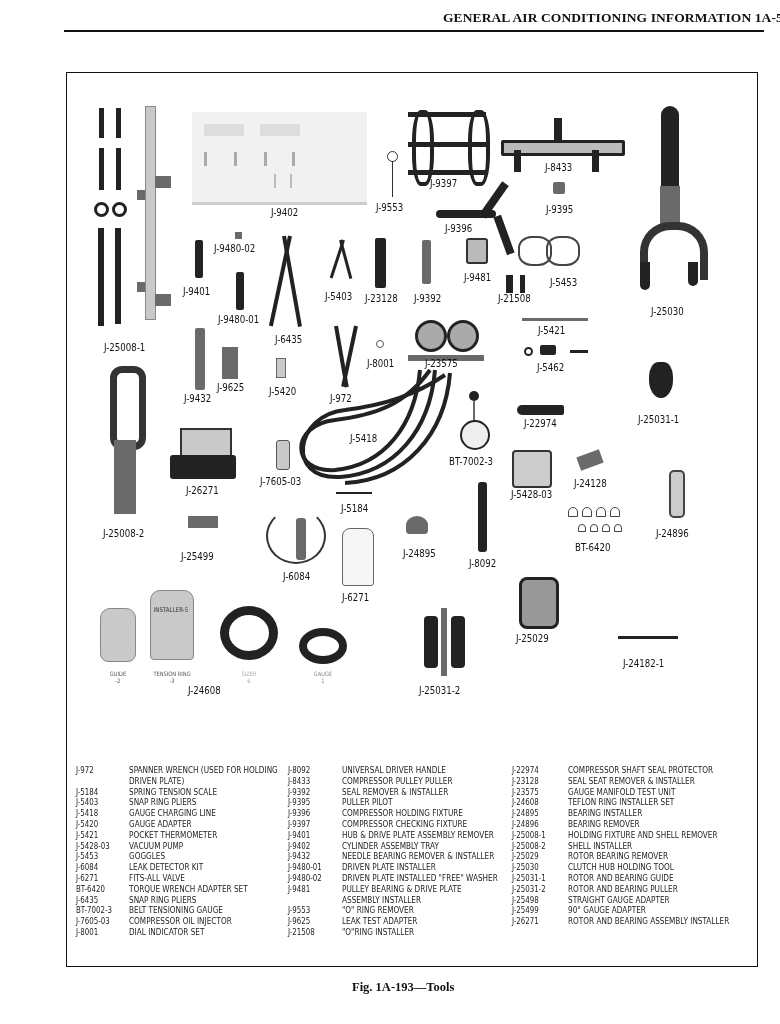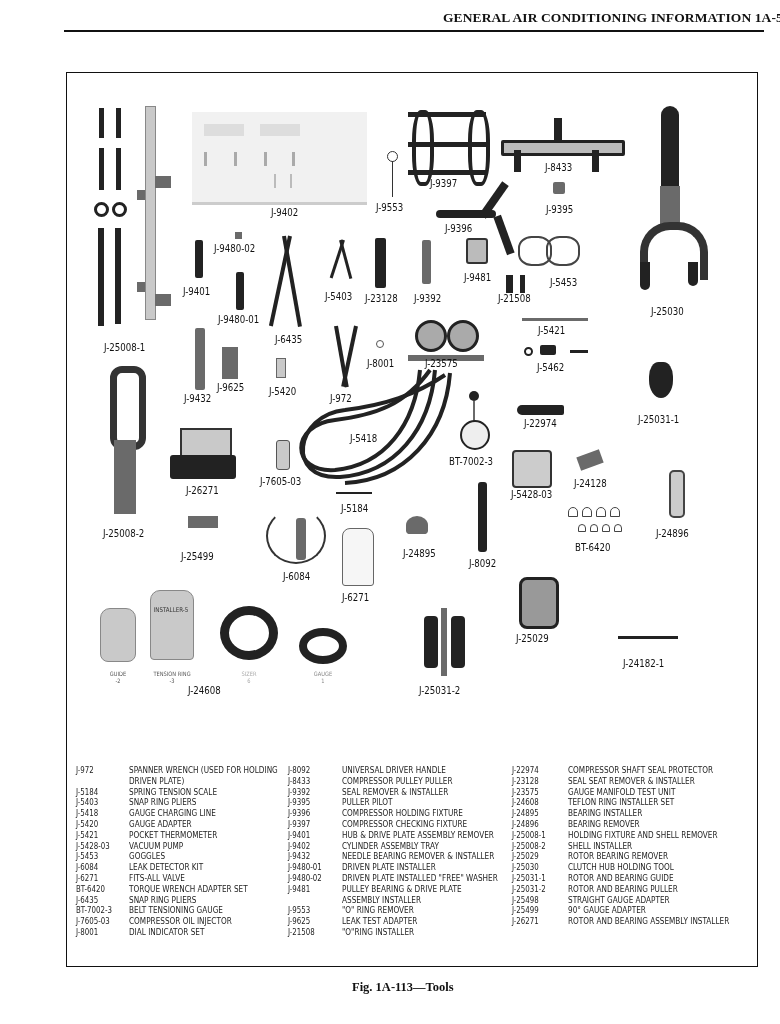--- a/index.html
+++ b/index.html
@@ -474,13 +474,13 @@
   <div class="row">
       <span class="code" style="width:56px">J-25499</span>
       <span class="desc">90° GAUGE ADAPTER</span>
     </div>
   <div class="row">
       <span class="code" style="width:56px">J-26271</span>
       <span class="desc">ROTOR AND BEARING ASSEMBLY INSTALLER</span>
     </div>
 </div>
 
-<div class="caption">Fig. 1A-113—Tools</div>
+<div class="caption">Fig. 1A-193—Tools</div>
 
 </body></html>

